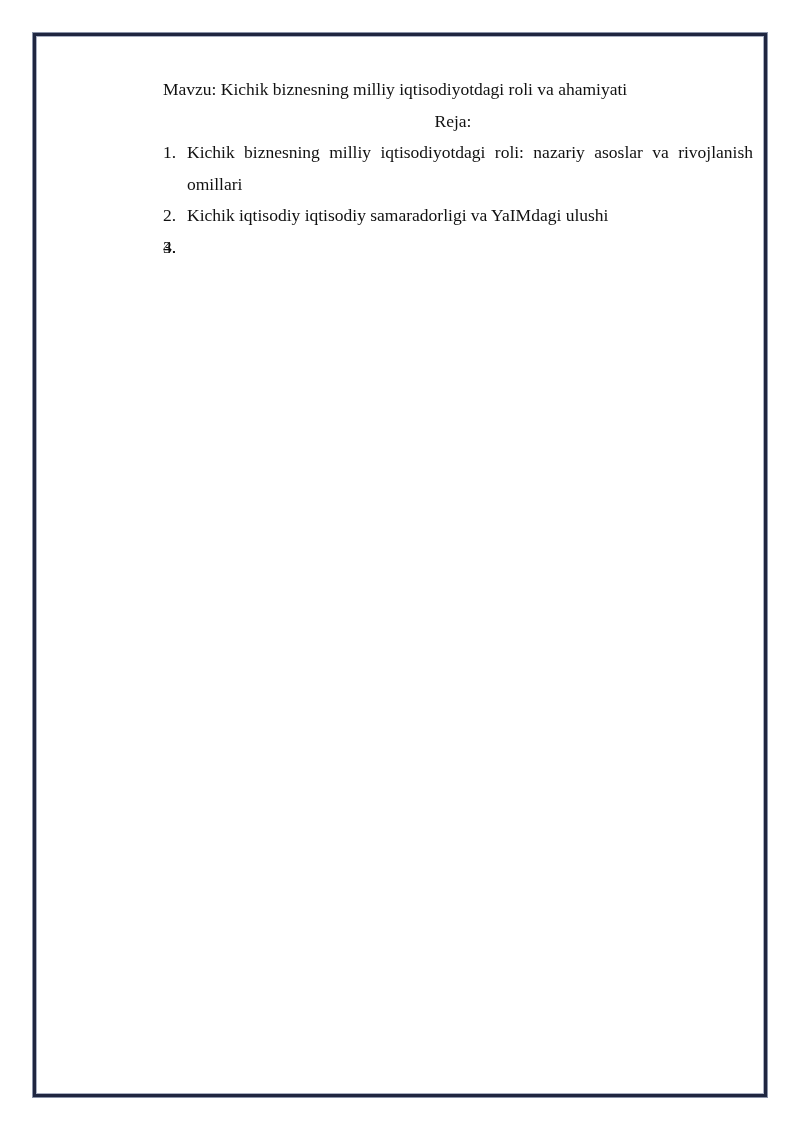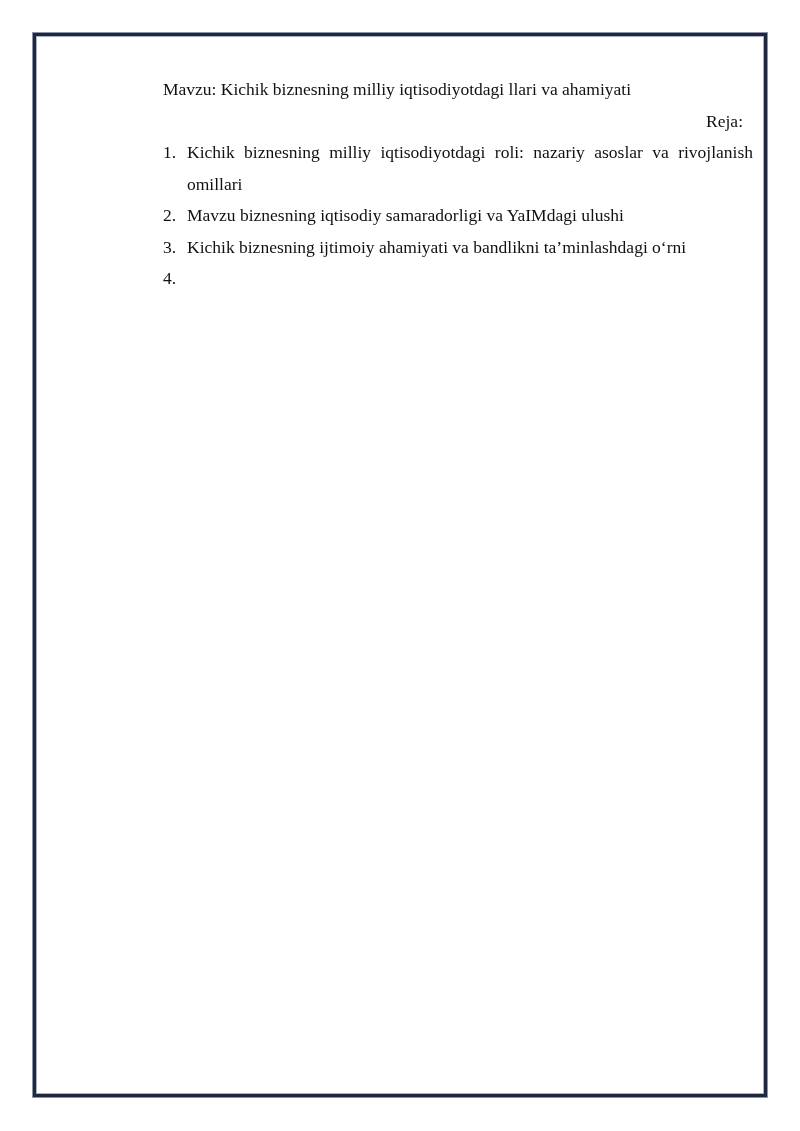--- a/index.html
+++ b/index.html
@@ -6,45 +6,44 @@
   body { width:800px; height:1131px; position:relative; overflow:hidden;
          font-family:"Liberation Serif", serif; color:#111; }
   .frame-outer { position:absolute; left:32px; top:32px; width:736px; height:1066px;
          border:1px solid #8a93a8; box-sizing:border-box; }
   .frame-mid { position:absolute; left:33px; top:33px; width:734px; height:1064px;
          border:3px solid #1f2640; box-sizing:border-box; }
   .frame-inner { position:absolute; left:36px; top:36px; width:728px; height:1058px;
          border:1px solid #a9b0c2; box-sizing:border-box; }
   .content { position:absolute; left:163px; top:74px; width:590px; font-size:17.5px; line-height:31.5px; }
   .topic { white-space:nowrap; }
-  .reja { text-align:right; padding-left:0; margin-left:0; width:580px; }
+  .reja { text-align:center; padding-left:0; margin-left:0; width:580px; }
   ol { list-style:none; margin:0; padding:0; }
   li { position:relative; padding-left:24px; text-align:justify; }
   .num { position:absolute; left:0; top:0; }
 </style>
 </head>
 <body>
 
 <div class="frame-outer"></div>
 <div class="frame-mid"></div>
 <div class="frame-inner"></div>
 
 <div class="content">
-  <div class="topic">Mavzu: Kichik biznesning milliy iqtisodiyotdagi llari va ahamiyati</div>
+  <div class="topic">Mavzu: Kichik biznesning milliy iqtisodiyotdagi roli va ahamiyati</div>
   <div class="reja">Reja:</div>
   <ol>
     <li>
       <span class="num">1.</span>
       <span>Kichik biznesning milliy iqtisodiyotdagi roli: nazariy asoslar va rivojlanish omillari</span>
     </li>
     <li>
       <span class="num">2.</span>
-      <span>Mavzu biznesning iqtisodiy samaradorligi va YaIMdagi ulushi</span>
+      <span>Kichik iqtisodiy iqtisodiy samaradorligi va YaIMdagi ulushi</span>
     </li>
     <li>
       <span class="num">3.</span>
-      <span>Kichik biznesning ijtimoiy ahamiyati va bandlikni ta’minlashdagi o‘rni</span>
     </li>
     <li>
       <span class="num">4.</span>
     </li>
   </ol>
 </div>
 
 </body></html>

